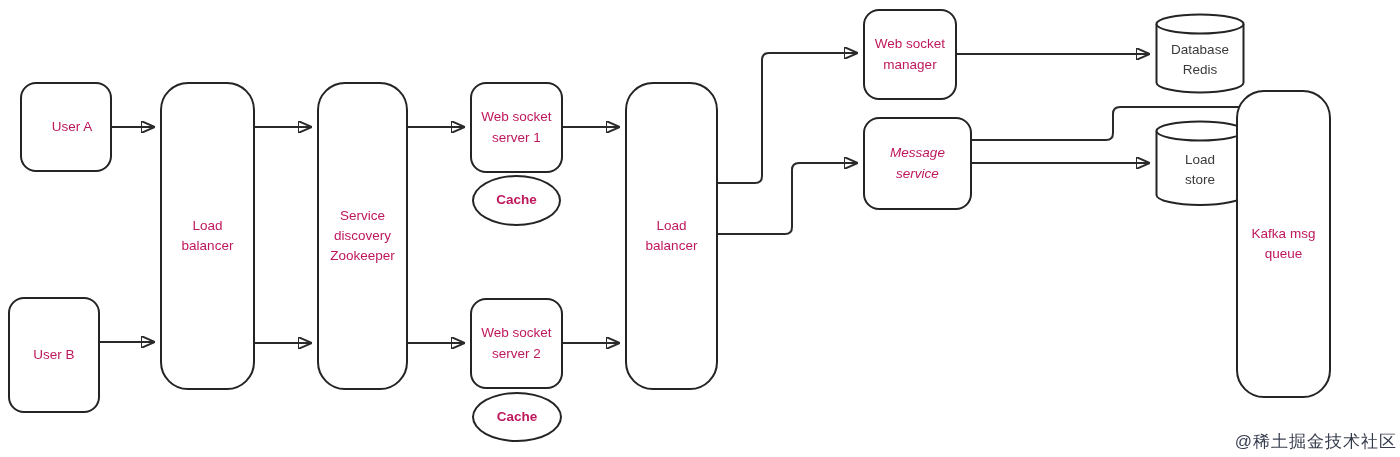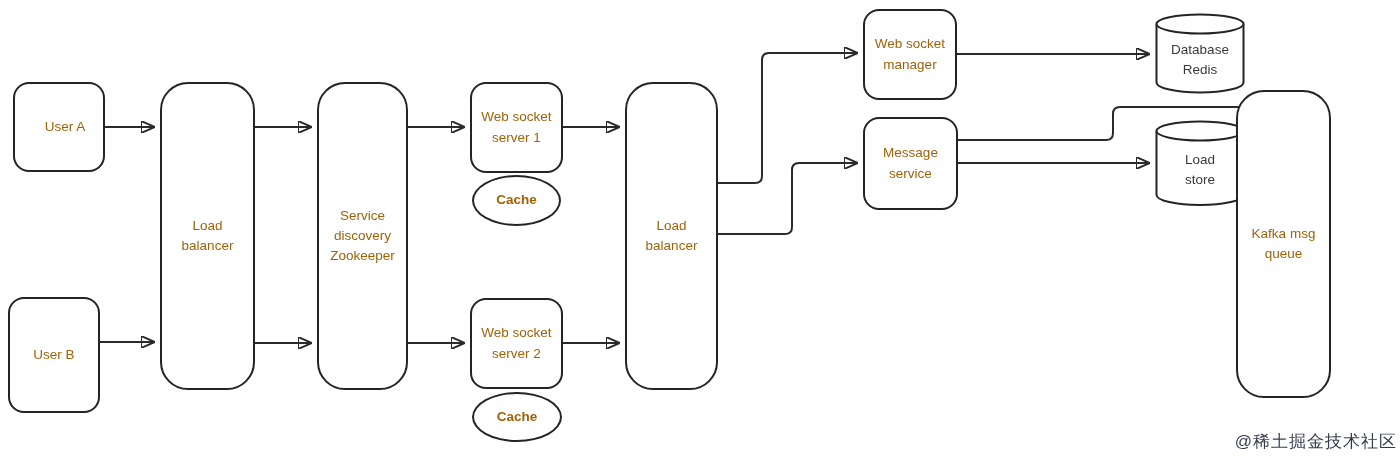--- a/index.html
+++ b/index.html
@@ -5,21 +5,21 @@
   html,body{margin:0;padding:0;background:#fff;}
   .canvas{
     position:relative;width:1400px;height:457px;background:#ffffff;
     font-family:"Liberation Sans",sans-serif;overflow:hidden;
   }
   .edges{position:absolute;left:0;top:0;width:1400px;height:457px;z-index:0;}
   .edges path{stroke:#2a2a2a;stroke-width:2;fill:none;}
   .node{
     position:absolute;box-sizing:border-box;background:#ffffff;
     border:2px solid #242424;display:flex;align-items:center;justify-content:center;
-    text-align:center;color:#a16207;font-size:13.5px;line-height:1.5;z-index:1;
+    text-align:center;color:#be185d;font-size:13.5px;line-height:1.5;z-index:1;
   }
   .node .lbl{white-space:pre-line;}
   .r16{border-radius:16px;}
   .r28{border-radius:28px;}
   .ellipse{border-radius:50%;font-weight:bold;}
   .cyl{
     position:absolute;box-sizing:border-box;z-index:1;color:#3a3a3a;
     font-size:13.5px;line-height:1.5;text-align:center;
   }
   .cyl svg{position:absolute;left:0;top:0;}
@@ -52,21 +52,21 @@
     <path d="M408 343 L464 343" marker-end="url(#arw)"></path>
     <path d="M563 127 L619 127" marker-end="url(#arw)"></path>
     <path d="M563 343 L619 343" marker-end="url(#arw)"></path>
     <path d="M718 183 L755 183 Q762 183 762 176 L762 60 Q762 53 769 53 L857 53" marker-end="url(#arw)"></path>
     <path d="M718 234 L785 234 Q792 234 792 227 L792 170 Q792 163 799 163 L857 163" marker-end="url(#arw)"></path>
     <path d="M957 54 L1149 54" marker-end="url(#arw)"></path>
     <path d="M958 140 L1106 140 Q1113 140 1113 133 L1113 114 Q1113 107 1120 107 L1294 107" marker-end="url(#arw)"></path>
     <path d="M958 163 L1149 163" marker-end="url(#arw)"></path>
   </svg>
 
-  <div class="node r16" style="left:13px;top:82px;width:92px;height:90px;padding-left:12px;">
+  <div class="node r16" style="left:20px;top:82px;width:92px;height:90px;padding-left:12px;">
     <span class="lbl">User A</span>
   </div>
 
   <div class="node r16" style="left:8px;top:297px;width:92px;height:116px;">
     <span class="lbl">User B</span>
   </div>
 
   <div class="node r28" style="left:160px;top:82px;width:95px;height:308px;">
     <span class="lbl">Load
 balancer</span>
@@ -99,21 +99,21 @@
   <div class="node r28" style="left:625px;top:82px;width:93px;height:308px;">
     <span class="lbl">Load
 balancer</span>
   </div>
 
   <div class="node r16" style="left:863px;top:9px;width:94px;height:91px;">
     <span class="lbl">Web socket
 manager</span>
   </div>
 
-  <div class="node r16" style="left:863px;top:117px;width:95px;height:93px;">
+  <div class="node r16" style="left:863px;top:117px;width:109px;height:93px;font-style:italic;">
     <span class="lbl">Message
 service</span>
   </div>
 
   <div class="cyl" style="left:1155px;top:13px;width:90px;height:82px;">
     <svg width="90" height="82" viewBox="0 0 90 82">
       <path d="M1.5 11 L1.5 69.5 A43.5 10 0 0 0 88.5 69.5 L88.5 11" fill="#ffffff" stroke="#242424" stroke-width="2"></path>
       <ellipse cx="45" cy="11" rx="43.5" ry="9.5" fill="#ffffff" stroke="#242424" stroke-width="2"></ellipse>
     </svg>
     <span class="lbl">Database

